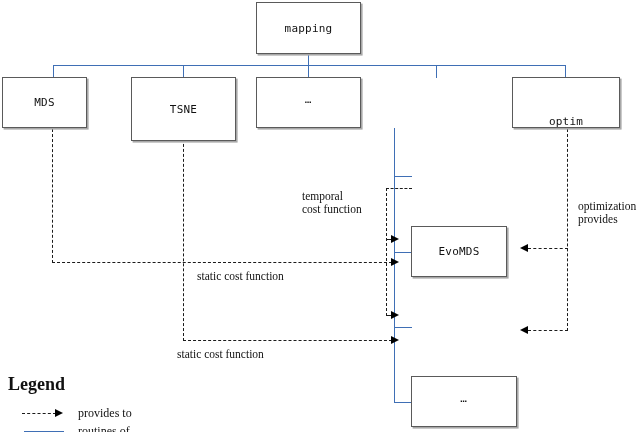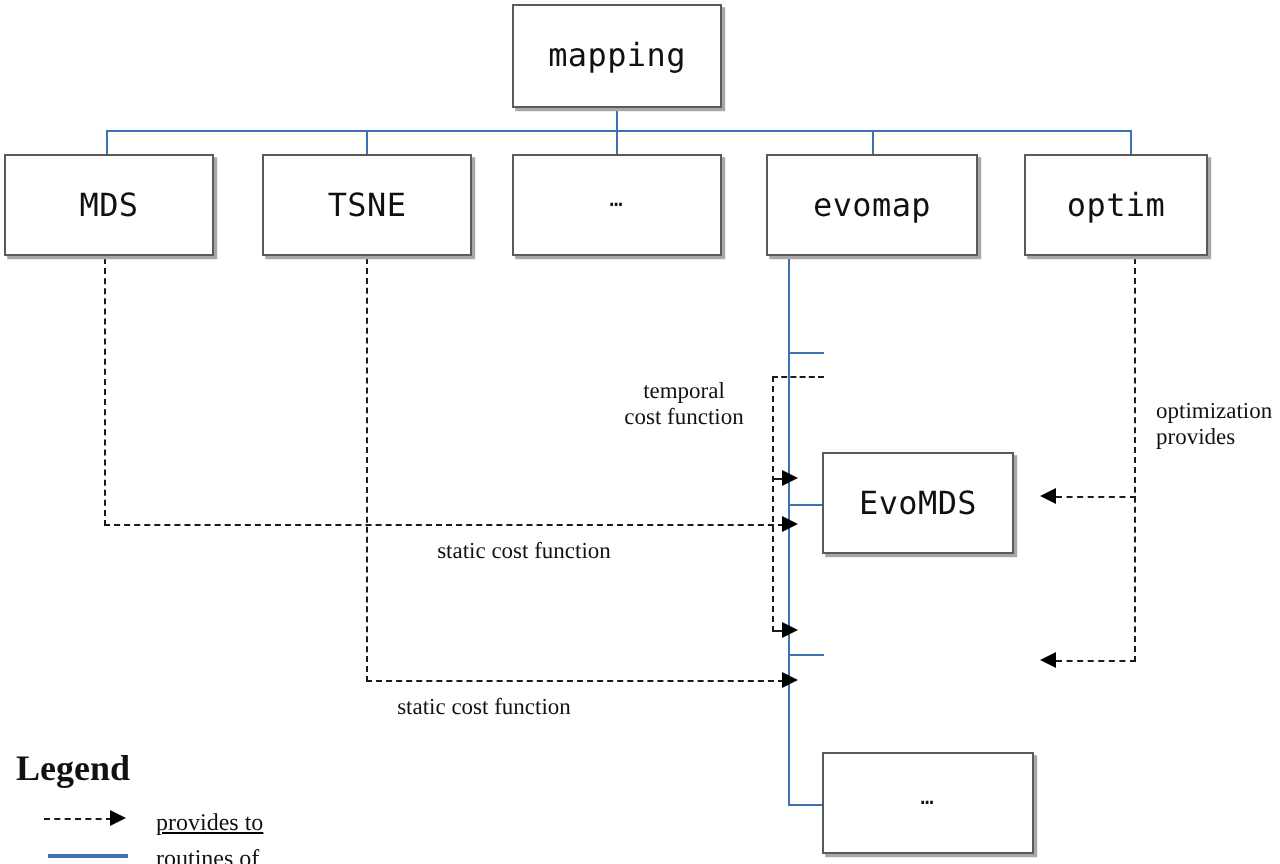--- a/index.html
+++ b/index.html
@@ -22,21 +22,21 @@
     border: 1px solid #5a5a5a;
     background: #ffffff;
     box-shadow: 1.6px 1.6px 0 0 #a8a8a8;
     display: flex;
     align-items: center;
     justify-content: center;
     z-index: 6;
   }
   .node span {
     font-family: "DejaVu Sans Mono", monospace;
-    font-size: 16px;
+    font-size: 11px;
     color: #111111;
     letter-spacing: 0.2px;
     line-height: 1;
   }
   .node span.ellipsis {
     font-size: 11px;
     letter-spacing: 1px;
     position: relative;
     top: -3px;
   }
@@ -79,45 +79,43 @@
     border-bottom: 4.5px solid transparent;
     border-right: 8px solid #000000;
   }
   
   .edge-label {
     position: absolute;
     font-family: "Liberation Serif", serif;
     font-size: 11.5px;
     color: #111111;
     line-height: 13px;
-    text-align: center;
     white-space: pre-line;
     z-index: 5;
   }
   .edge-label.left-al { text-align: left; }
   
   #legend {
     position: absolute;
     left: 8px;
     top: 374px;
     z-index: 7;
   }
   #legend .legend-title {
     font-family: "Liberation Serif", serif;
     font-weight: bold;
     font-size: 18px;
     color: #111111;
     margin-bottom: 9px;
   }
   #legend .legend-row {
     display: flex;
-    align-items: flex-start;
+    align-items: center;
     height: 18px;
     margin-left: 14px;
-    text-decoration: underline;
   }
   #legend .legend-sample {
     position: relative;
     width: 44px;
     height: 10px;
     margin-right: 12px;
     flex: 0 0 44px;
   }
   #legend .legend-sample .s-dash {
     position: absolute;
@@ -189,37 +187,34 @@
   <div class="dash-v" style="left:567px; top:129px; height:202px;"></div>
   <div class="dash-h" style="left:528px; top:248px; width:40px;"></div>
   <div class="arrow left" style="left:520px; top:244px;"></div>
   <div class="dash-h" style="left:528px; top:330px; width:40px;"></div>
   <div class="arrow left" style="left:520px; top:326px;"></div>
 
   <div class="node" style="left:256px; top:2px; width:105px; height:52px;">
     <span>mapping</span>
   </div>
 
-  <div class="node" style="left:2px; top:77px; width:105px; height:51px;">
+  <div class="node" style="left:2px; top:77px; width:85px; height:51px;">
     <span>MDS</span>
   </div>
 
-  <div class="node" style="left:131px; top:77px; width:105px; height:51px;">
+  <div class="node" style="left:131px; top:77px; width:105px; height:64px;">
     <span>TSNE</span>
   </div>
 
   <div class="node" style="left:256px; top:77px; width:105px; height:51px;">
     <span class="ellipsis">…</span>
   </div>
 
-  <div class="node" style="left:383px; top:77px; width:106px; height:51px;">
-    <span>evomap</span>
-  </div>
-
-  <div class="node" style="left:512px; top:77px; width:92px; height:51px;">
+
+  <div class="node" style="left:512px; top:77px; width:108px; height:51px;align-items:flex-end;">
     <span>optim</span>
   </div>
 
 
   <div class="node" style="left:411px; top:226px; width:96px; height:51px;">
     <span>EvoMDS</span>
   </div>
 
 
   <div class="node" style="left:411px; top:376px; width:106px; height:51px;">

